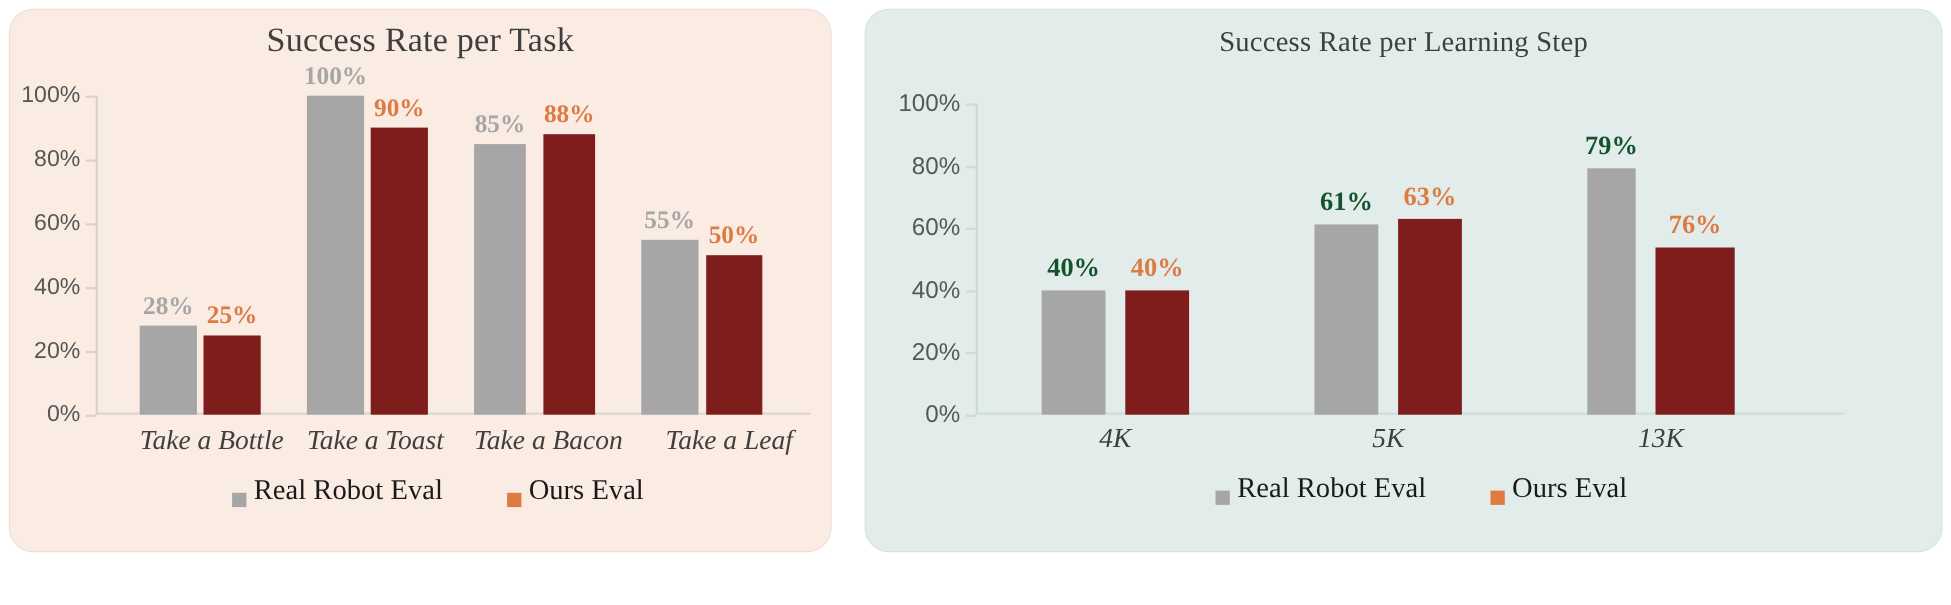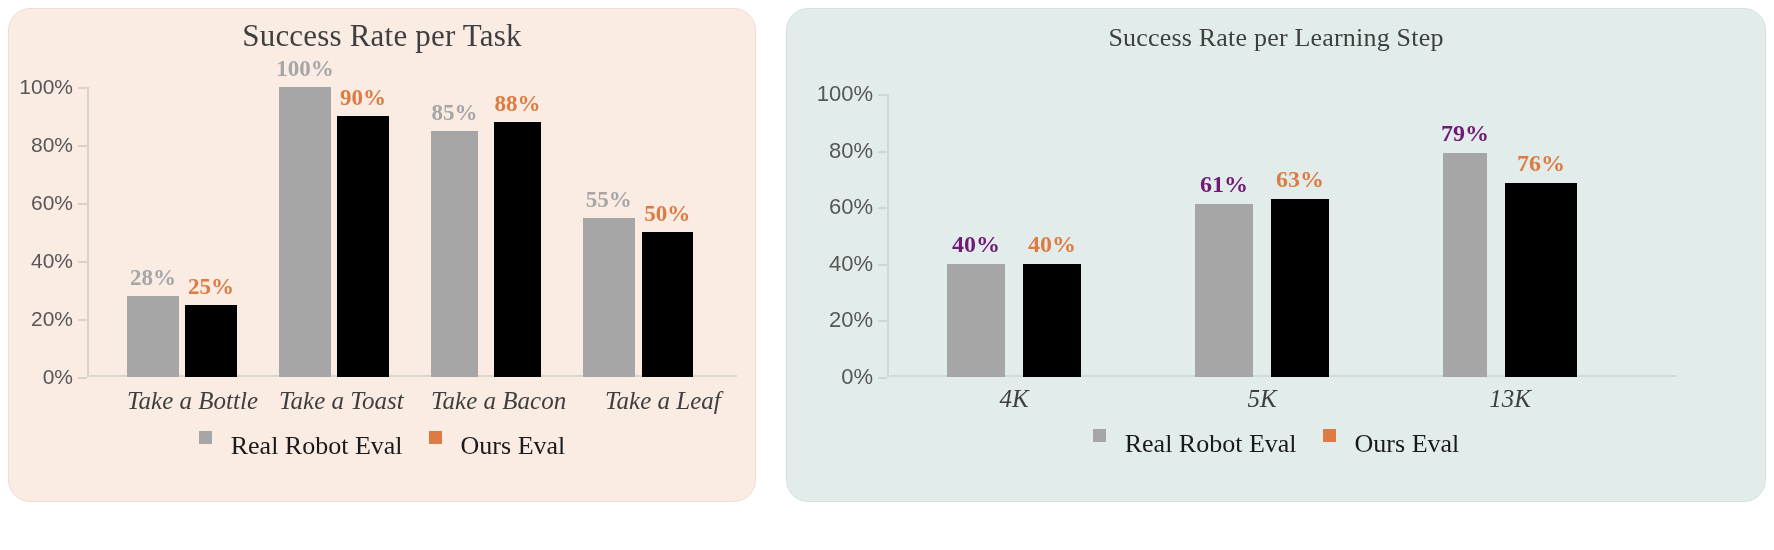--- a/index.html
+++ b/index.html
@@ -74,35 +74,35 @@
   .group{
     position:absolute;bottom:0;
     display:flex;align-items:flex-end;justify-content:center;
   }
   .bar{
     position:relative;
     width:52px;
   }
   .right .bar{width:58px;}
   .bar.gray{background:#A6A6A6;}
-  .bar.orange{background:#000000;}
+  .bar.orange{background:#7f1d1d;}
 
   .bar-label{
     position:absolute;
     left:50%;
     transform:translateX(-50%);
     white-space:nowrap;
     font-family:"Liberation Serif", serif;
     font-weight:bold;
   }
   .left .bar-label{font-size:23px;bottom:100%;margin-bottom:5px;}
   .right .bar-label{font-size:24px;bottom:100%;margin-bottom:6px;}
   .left .bar.gray .bar-label{color:#A6A6A6;}
   .left .bar.orange .bar-label{color:#DD7B42;}
-  .right .bar.gray .bar-label{color:#701a75;}
+  .right .bar.gray .bar-label{color:#14532d;}
   .right .bar.orange .bar-label{color:#DD7B42;}
 
   .xcat{
     position:absolute;
     text-align:center;
     font-family:"Liberation Serif", serif;
     font-style:italic;
     color:#3F3F3F;
     white-space:nowrap;
   }
@@ -114,21 +114,21 @@
     left:0;right:0;
     display:flex;
     justify-content:center;
     align-items:center;
     gap:26px;
     font-family:"Liberation Serif", serif;
     color:#1A1A1A;
   }
   .left .legend{top:422px;font-size:26px;}
   .right .legend{top:420px;font-size:26px;}
-  .legend-item{display:flex;align-items:flex-start;gap:19px;}
+  .legend-item{display:flex;align-items:flex-end;gap:7px;margin-left:32px;}
   .swatch{width:13px;height:13px;display:inline-block;}
   .swatch.gray{background:#A6A6A6;}
   .swatch.orange{background:#DD7B42;}
 </style>
 </head>
 <body>
 
 <div class="stage">
 
   <div class="panel left">
@@ -227,21 +227,21 @@
             <span class="bar-label">61%</span>
           </div>
           <div class="bar orange" style="height: 178.29px;">
             <span class="bar-label">63%</span>
           </div>
         </div>
         <div class="group" style="left: 556px; width: 134px; gap: 18px;">
           <div class="bar gray" style="height: 223.57px;">
             <span class="bar-label">79%</span>
           </div>
-          <div class="bar orange" style="height: 194px; padding-left: 28px;">
+          <div class="bar orange" style="height: 152px; padding-left: 28px;">
             <span class="bar-label">76%</span>
           </div>
         </div>
       </div>
     <div class="legend" id="legend-right">
         <div class="legend-item">
           <span class="swatch gray"></span>
           <span>Real Robot Eval</span>
         </div>
         <div class="legend-item">

